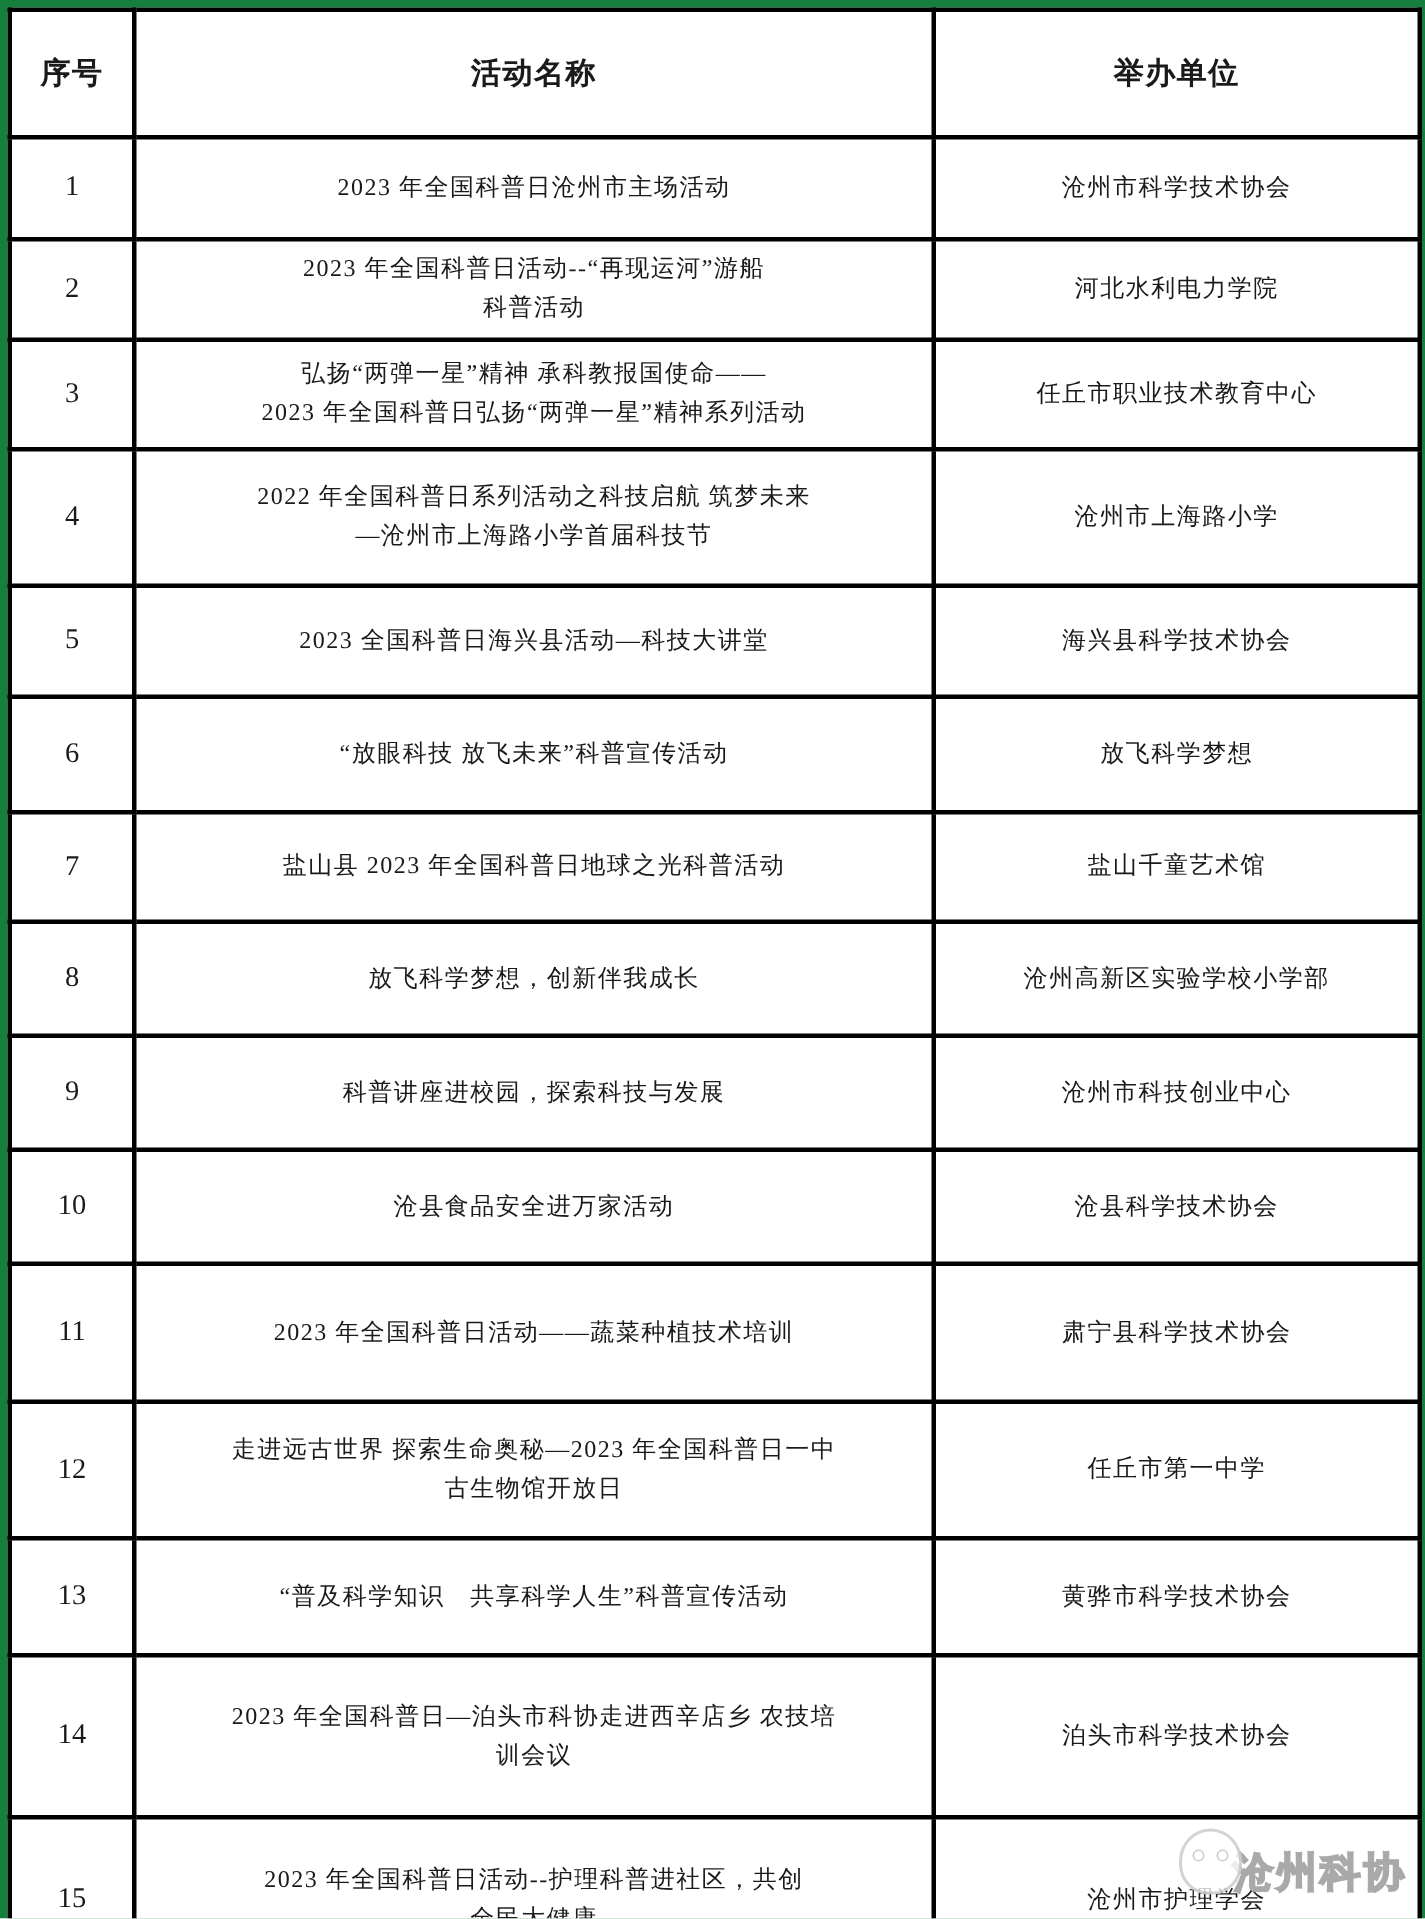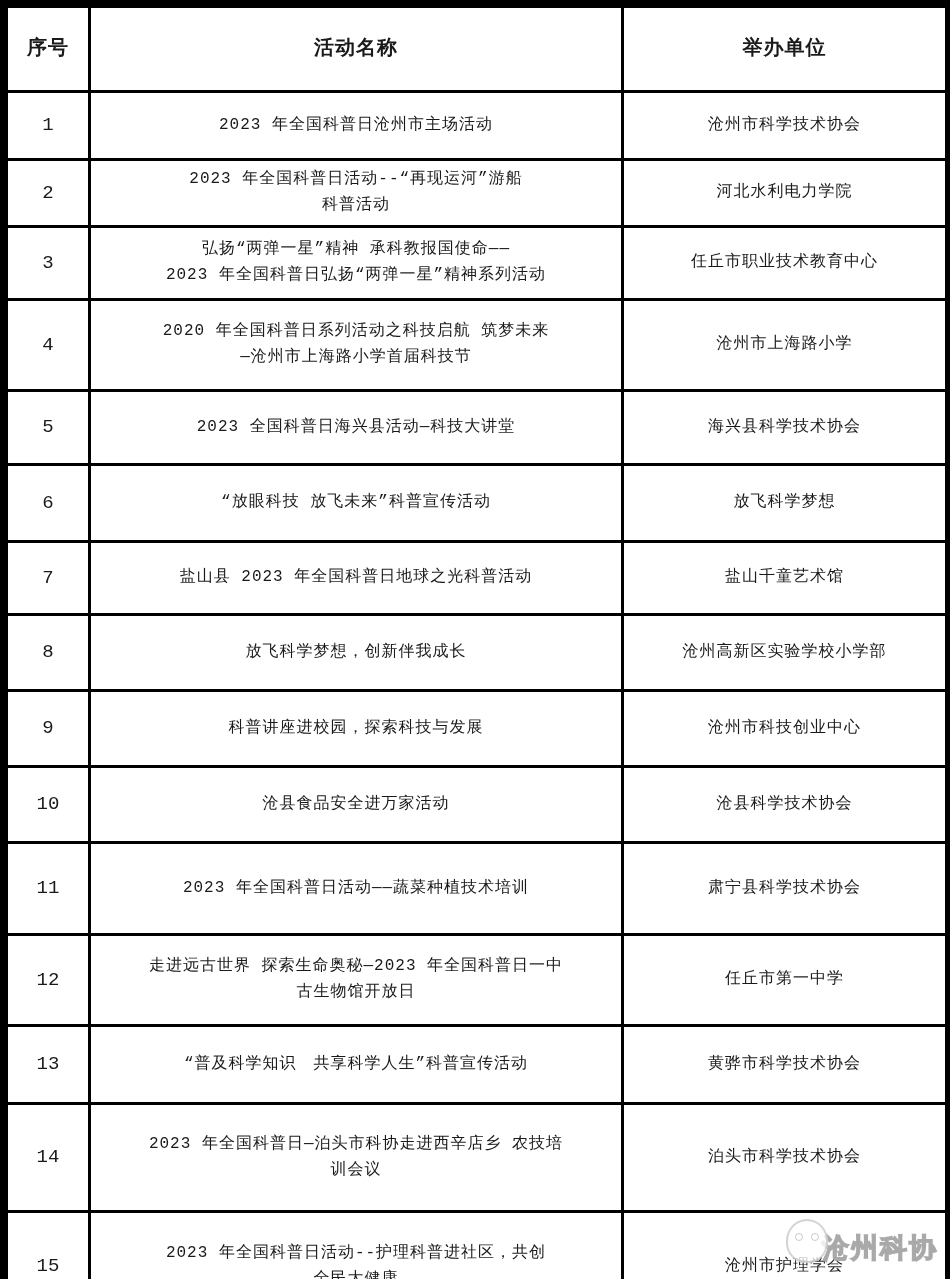--- a/index.html
+++ b/index.html
@@ -5,22 +5,22 @@
   html, body {
     margin: 0;
     padding: 0;
     background: #ffffff;
   }
   .page {
     position: relative;
     width: 950px;
     height: 1279px;
     overflow: hidden;
-    background: #000000;
-    font-family: Liberation Mono, monospace;
+    background: #15803d;
+    font-family: Liberation Serif, serif;
     color: #1a1a1a;
   }
   table.activity-table {
     position: absolute;
     left: 5px;
     top: 5px;
     width: 940px;
     border-collapse: collapse;
     table-layout: fixed;
     background: #ffffff;
@@ -139,21 +139,21 @@
     <td class="col-org">河北水利电力学院</td>
   </tr>
         <tr style="height: 73px;">
     <td class="col-no">3</td>
     <td class="col-activity">弘扬“两弹一星”精神 承科教报国使命——
 2023 年全国科普日弘扬“两弹一星”精神系列活动</td>
     <td class="col-org">任丘市职业技术教育中心</td>
   </tr>
         <tr style="height: 91px;">
     <td class="col-no">4</td>
-    <td class="col-activity">2020 年全国科普日系列活动之科技启航 筑梦未来
+    <td class="col-activity">2022 年全国科普日系列活动之科技启航 筑梦未来
 —沧州市上海路小学首届科技节</td>
     <td class="col-org">沧州市上海路小学</td>
   </tr>
         <tr style="height: 74px;">
     <td class="col-no">5</td>
     <td class="col-activity">2023 全国科普日海兴县活动—科技大讲堂</td>
     <td class="col-org">海兴县科学技术协会</td>
   </tr>
         <tr style="height: 77px;">
     <td class="col-no">6</td>

